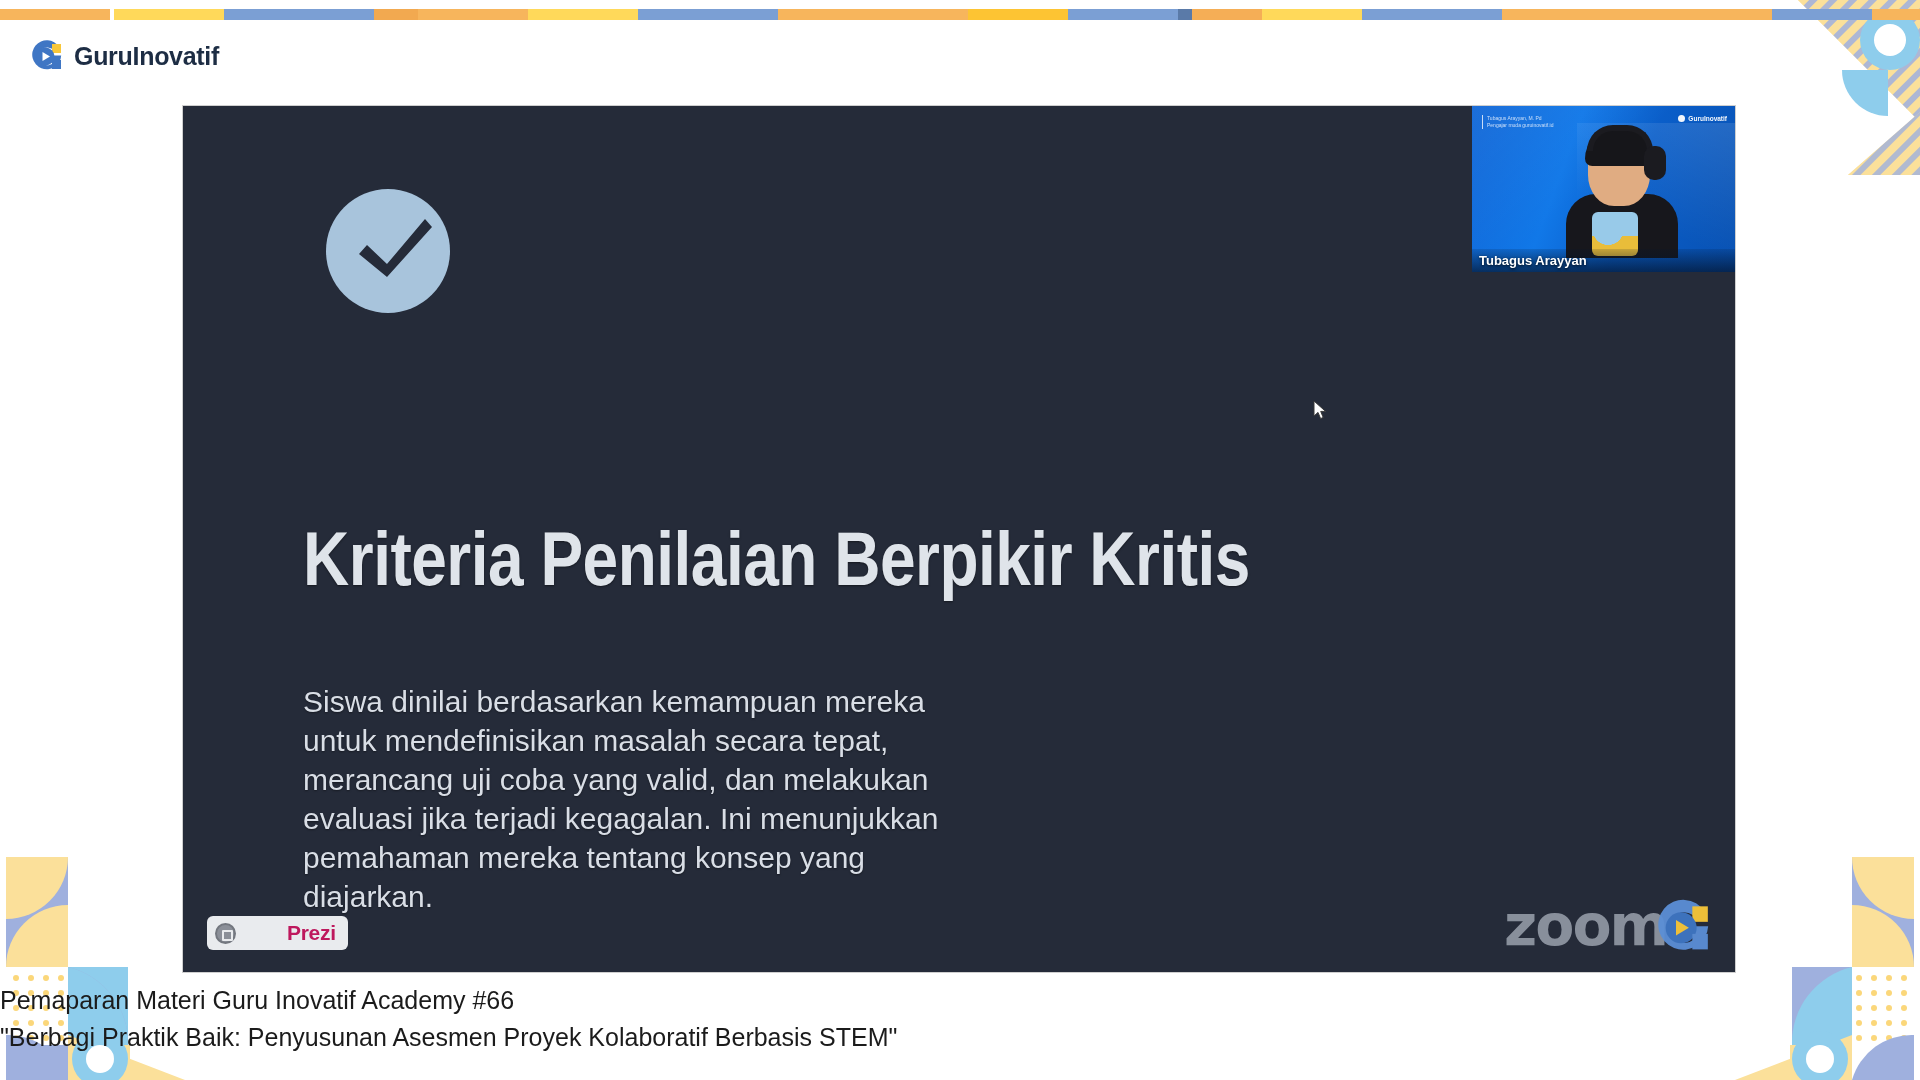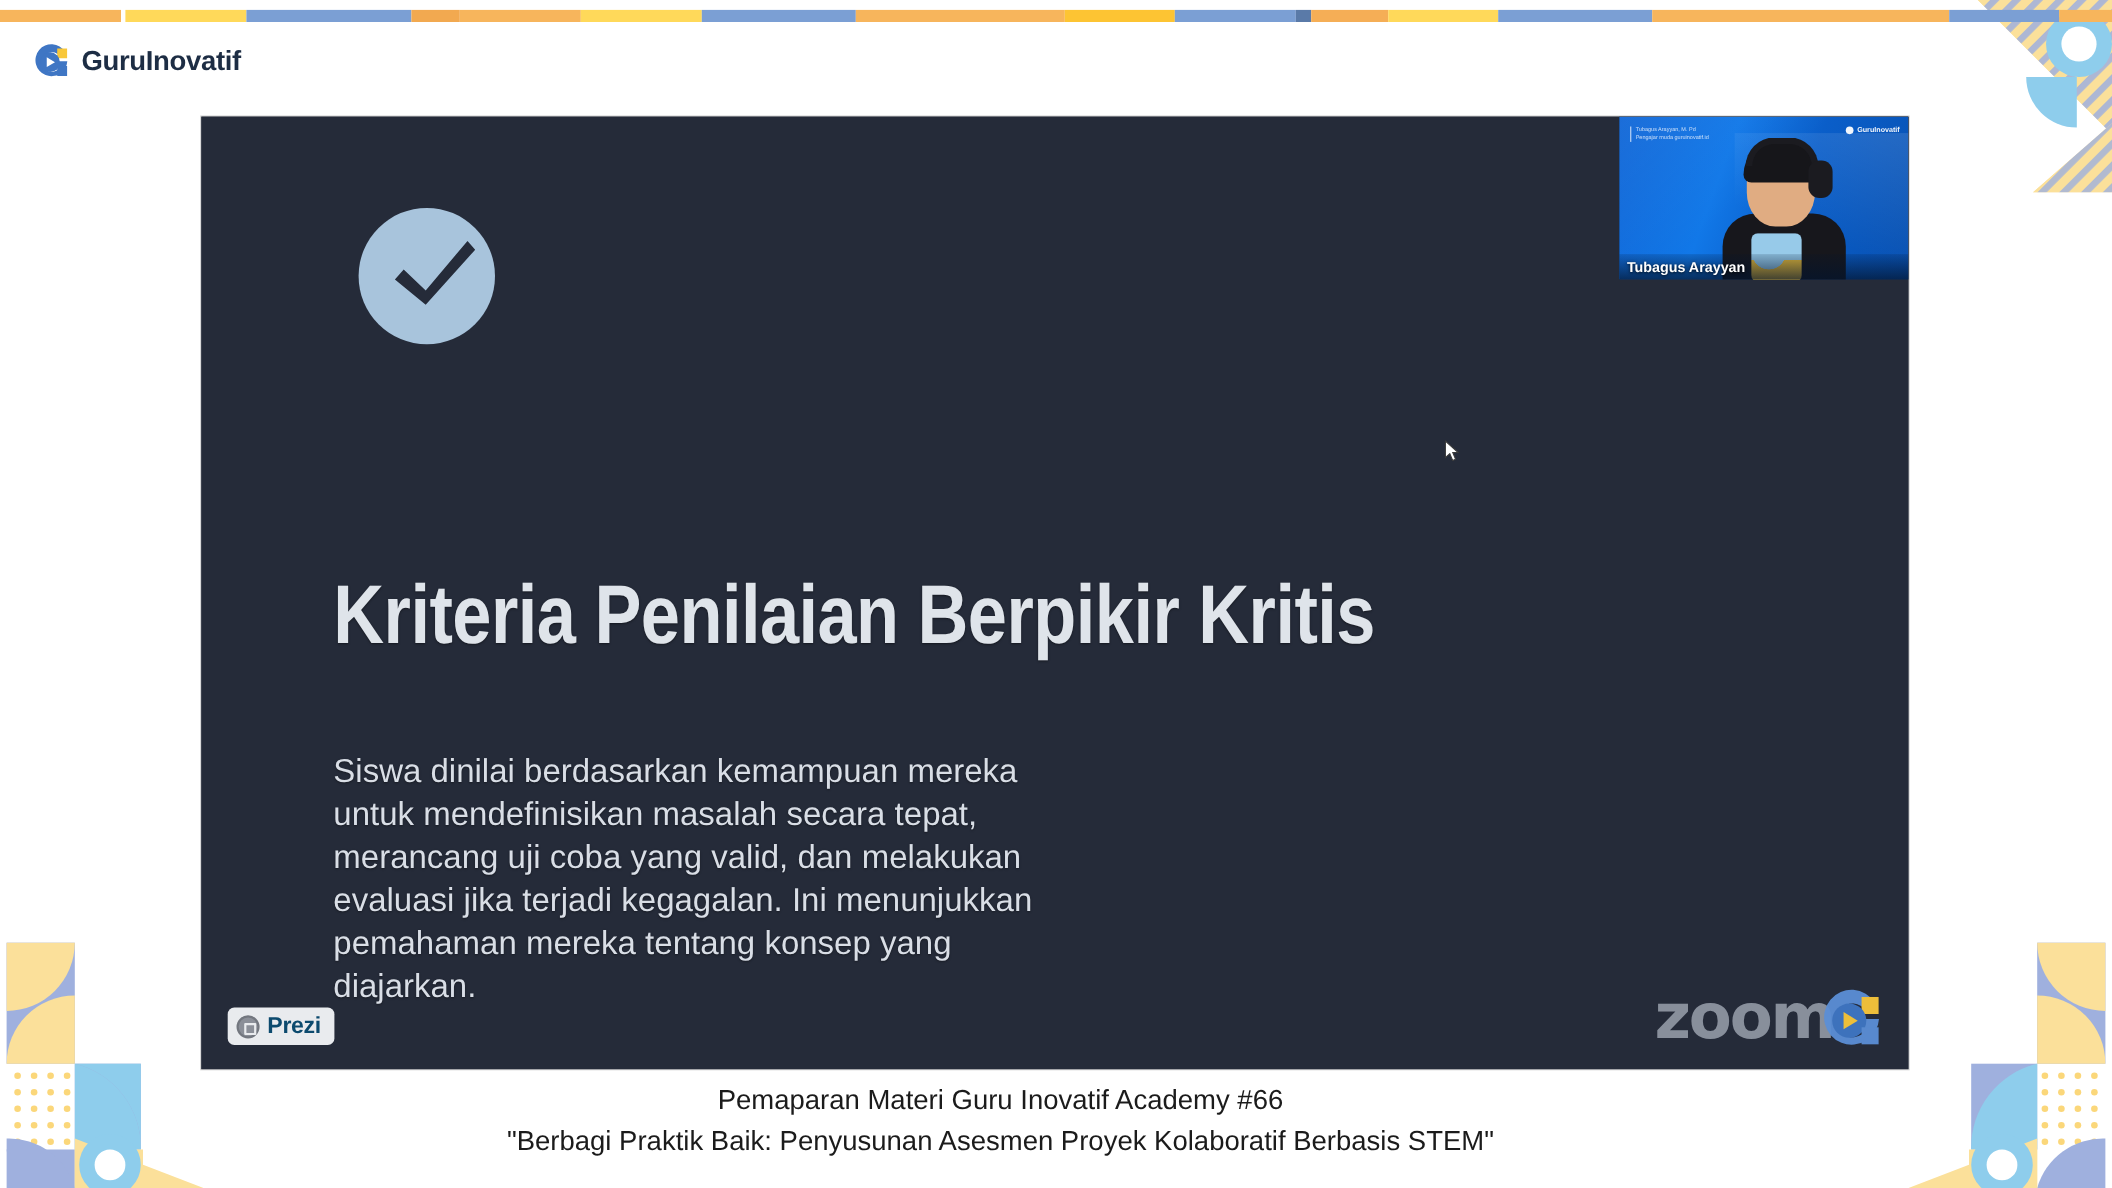--- a/index.html
+++ b/index.html
@@ -70,36 +70,36 @@
   .prezi {
     position:absolute; left:24px; bottom:22px;
     background:#e9ebee; border-radius:6px;
     display:flex; align-items:center; gap:7px;
     padding:5px 12px 5px 8px;
   }
   .prezi-seal { width:21px; height:21px; border-radius:50%;
     background:#8b8f98; border:2px solid #73777f; flex:none; position:relative; }
   .prezi-seal::after{ content:""; position:absolute; left:5px; top:5px;
     width:7px; height:7px; border:2px solid #e9ebee; border-radius:1px;}
-  .prezi-text { font-size:21px; font-weight:bold; color:#0c4a6e; letter-spacing:-.3px;}
+  .prezi-text { font-size:21px; font-weight:bold; color:#be185d; letter-spacing:-.3px;margin-left:44px;}
 
   
   .zoom-wm {
     position:absolute; right:22px; bottom:14px;
     display:flex; align-items:flex-end;
   }
   .zoom-word {
     font-size:57px; font-weight:bold; color:#9aa1ad; letter-spacing:-2px;
     font-family:"DejaVu Sans", sans-serif; opacity:.85;
   }
   .zoom-logo-overlap { margin-left:-16px; width:62px; height:62px; position:relative; opacity:.95;}
 
   
   .cam {
-    position:absolute; right:0px; top:0px; width:263px; height:148px;
+    position:absolute; right:0px; top:0px; width:263px; height:166px;
     overflow:hidden; background:#0b1b33;
   }
   .cam-bg { position:absolute; inset:0;
     background:linear-gradient(110deg,#0b63d6 0%,#1178e8 35%,#0a5ec9 60%,#0851b2 100%);}
   .cam-bg::before{ content:""; position:absolute; left:-20%; top:-30%; width:90%; height:160%;
     background:linear-gradient(120deg, rgba(255,255,255,.10), rgba(255,255,255,0) 60%);
     transform:rotate(18deg);}
   .cam-bg::after{ content:""; position:absolute; right:-10%; top:10%; width:70%; height:120%;
     background:linear-gradient(200deg, rgba(255,255,255,.12), rgba(255,255,255,0) 55%);}
   .cam-person { position:absolute; left:88px; top:22px; width:126px; height:126px; }
@@ -127,21 +127,21 @@
   .cam-namebar { position:absolute; left:0; bottom:0; width:100%; height:23px;
     background:linear-gradient(180deg, rgba(3,20,45,.15), rgba(3,20,45,.72)); }
   .cam-name { position:absolute; left:7px; bottom:4px; font-size:13px; font-weight:bold;
     color:#ffffff; text-shadow:0 1px 3px rgba(0,0,0,.85); }
 
   
   .cursor { position:absolute; left:1310px; top:400px; width:14px; height:20px; z-index:9; }
 
   
   .caption {
-    position:absolute; left:0; top:982px; width:1819px; text-align:center;
+    position:absolute; left:0; top:982px; width:1819px; 
     font-family:"Liberation Sans", sans-serif;
     color:#1b1b1b; z-index:7;
   }
   .caption-l1 { font-size:25px; line-height:37px; }
   .caption-l2 { font-size:25px; line-height:37px; }
 </style>
 </head>
 <body>
 
 <div class="topbar" id="topbar">

